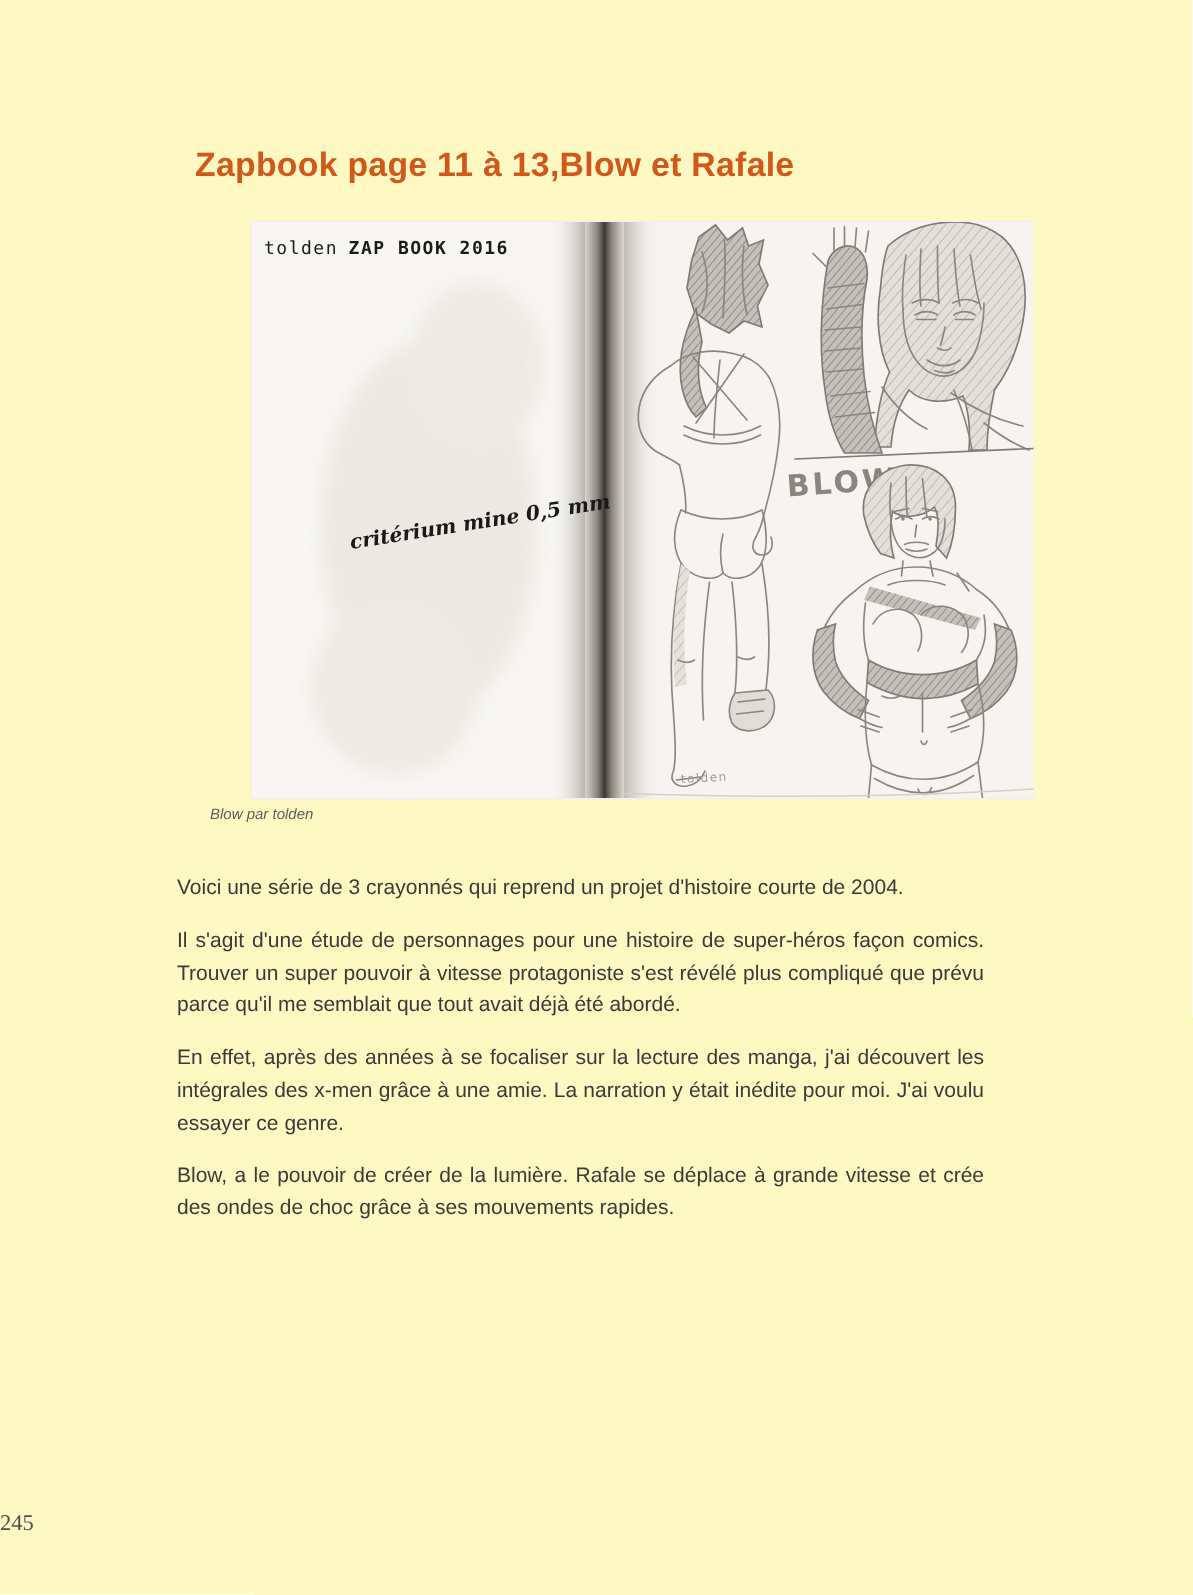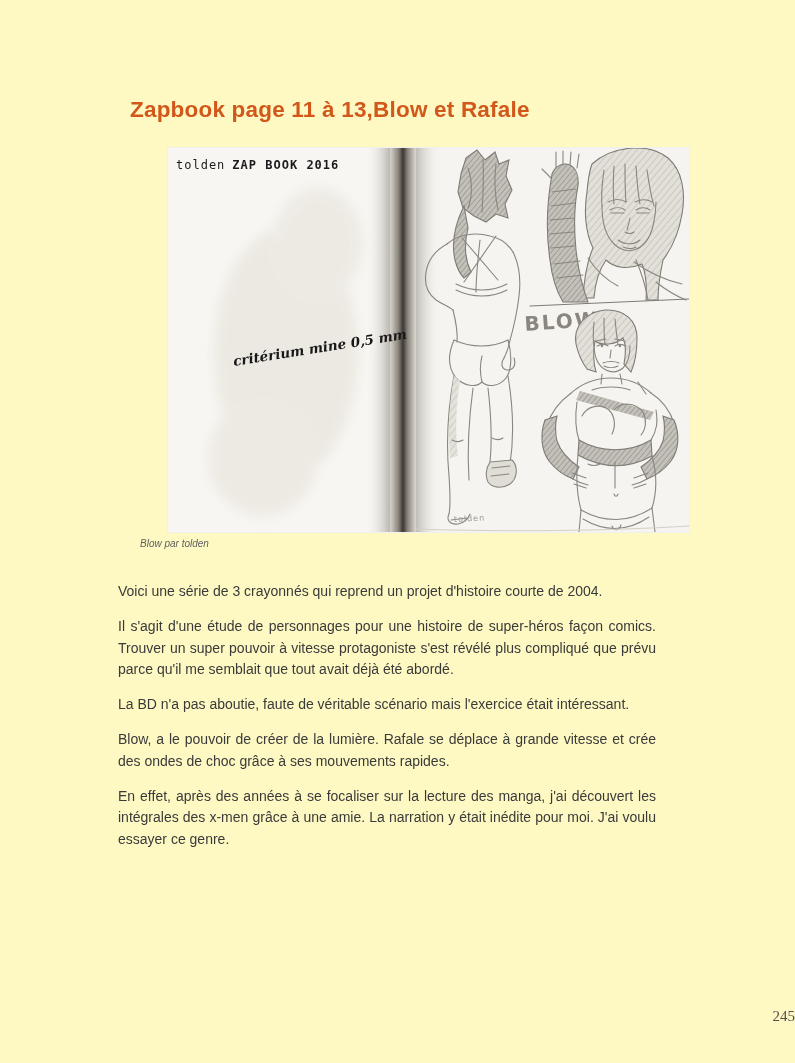--- a/index.html
+++ b/index.html
@@ -32,21 +32,21 @@
   .body-text {
     position:absolute; left:118px; top:581px;
     width:538px;
     font-size:14px; line-height:21.8px;
     color:#3a3a3a;
     text-align:justify;
   }
   .body-text p { margin-bottom:13px; }
   .page-number {
     position:absolute; left:0; top:1008px; width:100%;
-    text-align:right;
+    text-align:left;
     font-family:"Liberation Serif", serif;
     font-size:15px; color:#4f4f4f;
   }
   svg text { user-select:none; }
   .logo-text { font-family:"DejaVu Sans Mono", monospace; fill:#1b1b1b; }
   .note-text {
     font-family:"DejaVu Serif", serif;
     font-style:italic; font-weight:bold;
     fill:#181818;
   }
@@ -205,20 +205,19 @@
 
       <path d="M246,381 C340,384 440,383 521,378" stroke="#d4d0c9" fill="none"></path>
     </svg>
   </div>
 
   <div class="figure-caption">Blow par tolden</div>
 
   <div class="body-text">
     <p>Voici une série de 3 crayonnés qui reprend un projet d'histoire courte de 2004.</p>
     <p>Il s'agit d'une étude de personnages pour une histoire de super-héros façon comics. Trouver un super pouvoir à vitesse protagoniste s'est révélé plus compliqué que prévu parce qu'il me semblait que tout avait déjà été abordé.</p>
-    <p>La BD n'a pas aboutie, faute de véritable scénario mais l'exercice était intéressant.</p>
+    <p>En effet, après des années à se focaliser sur la lecture des manga, j'ai découvert les intégrales des x-men grâce à une amie. La narration y était inédite pour moi. J'ai voulu essayer ce genre.</p>
     <p>Blow, a le pouvoir de créer de la lumière. Rafale se déplace à grande vitesse et crée des ondes de choc grâce à ses mouvements rapides.</p>
-    <p>En effet, après des années à se focaliser sur la lecture des manga, j'ai découvert les intégrales des x-men grâce à une amie. La narration y était inédite pour moi. J'ai voulu essayer ce genre.</p>
   </div>
 
   <div class="page-number">245</div>
 
 </div>
 
 </body></html>

